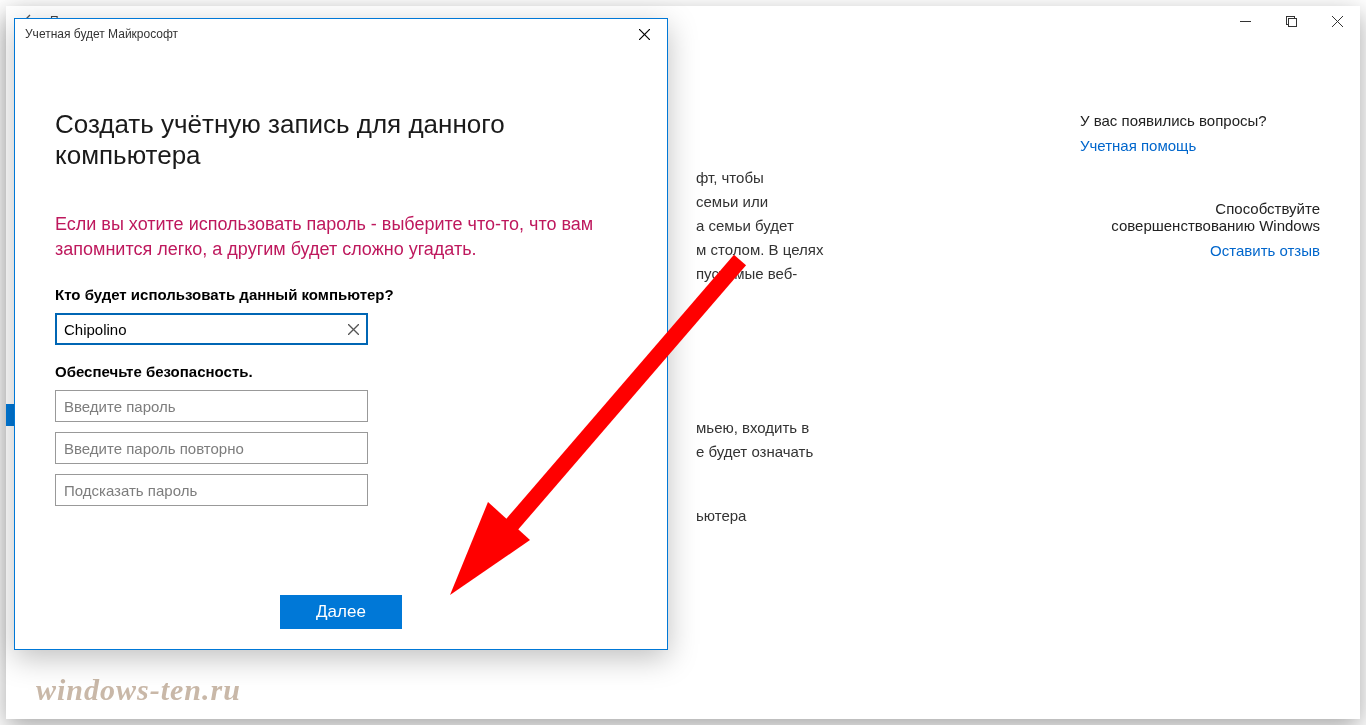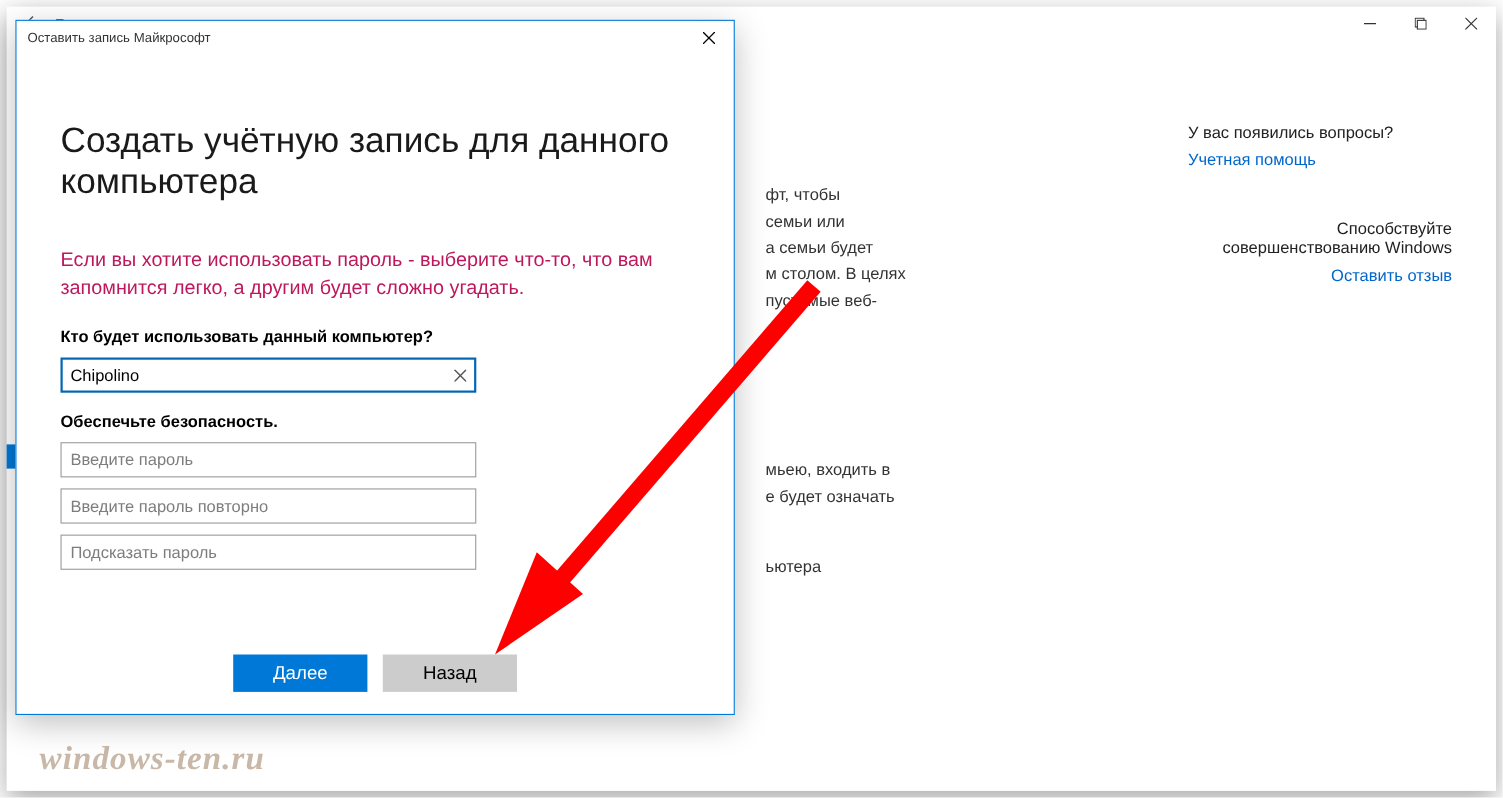--- a/index.html
+++ b/index.html
@@ -72,25 +72,25 @@
   .dlg-titlebar {
     height:30px; display:flex; align-items:center; justify-content:space-between;
     padding-left:10px;
   }
   .dlg-title { font-size:12px; color:#333; }
   .dlg-close {
     width:46px; height:30px; display:flex; align-items:center; justify-content:center;
   }
   .dlg-body { padding: 30px 40px 0 40px; }
   .dlg-h1 {
-    font-size:32px; font-weight:400; color:#1a1a1a; margin-top:30px; margin-bottom:20px;
+    font-size:26px; font-weight:400; color:#1a1a1a; margin-top:30px; margin-bottom:20px;
   }
   .dlg-p { font-size:18px; color:#be185d; line-height:1.4; margin-bottom:24px; max-width:560px;margin-top:41px;}
   .dlg-label { font-size:15px; font-weight:600; color:#000; margin-bottom:10px; margin-top:18px;}
-  .field-wrap { position:relative; width:378px; margin-bottom:10px;}
+  .field-wrap { position:relative; width:313px; margin-bottom:10px;}
   .field {
     width:100%; height:32px; border:1px solid #999; padding:0 8px;
     font-size:15px; font-family:inherit; color:#000; outline:none;
   }
   .field::placeholder { color:#7d7d7d; }
   .field.active { border:2px solid #0066b4; padding:0 30px 0 7px;}
   .clear-x {
     position:absolute; right:0; top:0; width:30px; height:32px;
     display:flex; align-items:center; justify-content:center; color:#555;
   }
@@ -168,21 +168,21 @@
       <div><span>Способствуйте</span><br><span>совершенствованию Windows</span></div>
       <a class="link" style="margin-top:8px">Оставить отзыв</a>
     </div>
   </div>
 
   <div class="watermark">windows-ten.ru</div>
 </div>
 
 <div class="dialog">
   <div class="dlg-titlebar">
-    <span class="dlg-title">Оставить запись Майкрософт</span>
+    <span class="dlg-title">Учетная будет Майкрософт</span>
     <div class="dlg-close">
       <svg width="11" height="11" viewBox="0 0 11 11">
           <line x1="0" y1="0" x2="11" y2="11" stroke="#000" stroke-width="1.2"></line>
           <line x1="11" y1="0" x2="0" y2="11" stroke="#000" stroke-width="1.2"></line>
         </svg>
     </div>
   </div>
   <div class="dlg-body">
     <h1 class="dlg-h1">Создать учётную запись для данного компьютера</h1>
     <p class="dlg-p">Если вы хотите использовать пароль - выберите что-то, что вам запомнится легко, а другим будет сложно угадать.</p>
@@ -204,21 +204,20 @@
     </div>
     <div class="field-wrap">
       <input class="field" type="password" placeholder="Введите пароль повторно" style="">
     </div>
     <div class="field-wrap">
       <input class="field" type="text" placeholder="Подсказать пароль" style="">
     </div>
   </div>
   <div class="dlg-buttons">
     <button class="btn primary">Далее</button>
-    <button class="btn secondary">Назад</button>
   </div>
 </div>
 
 <svg class="arrow-svg" viewBox="0 0 340 360">
   <defs></defs>
   <line x1="310" y1="20" x2="60" y2="310" stroke="#ff0000" stroke-width="16"></line>
   <polygon points="20,355 100,300 58,262" fill="#ff0000"></polygon>
 </svg>
 
 </body></html>

